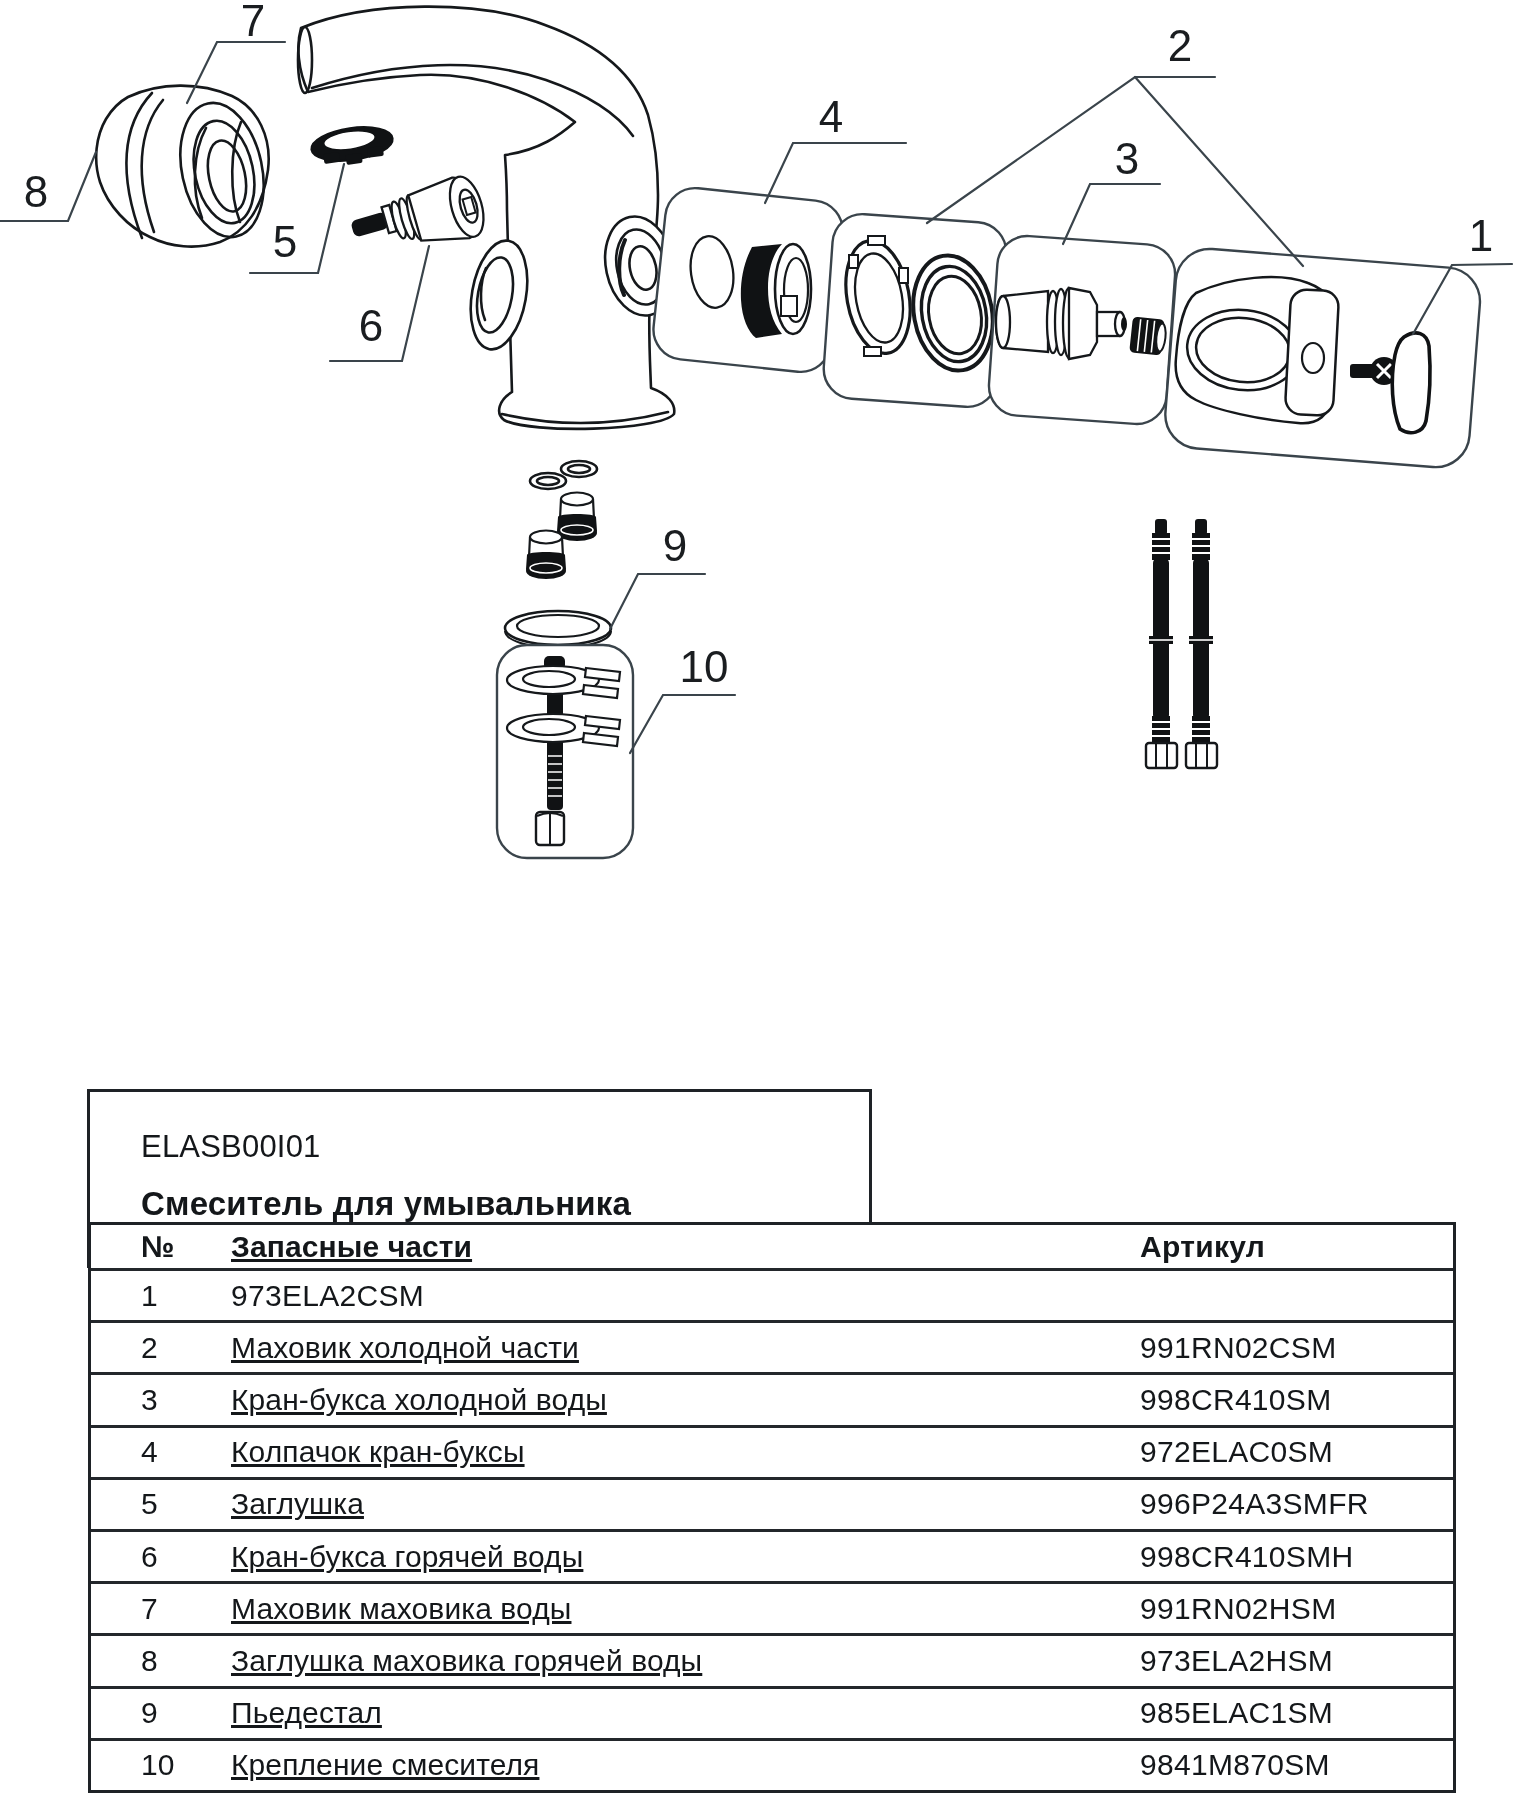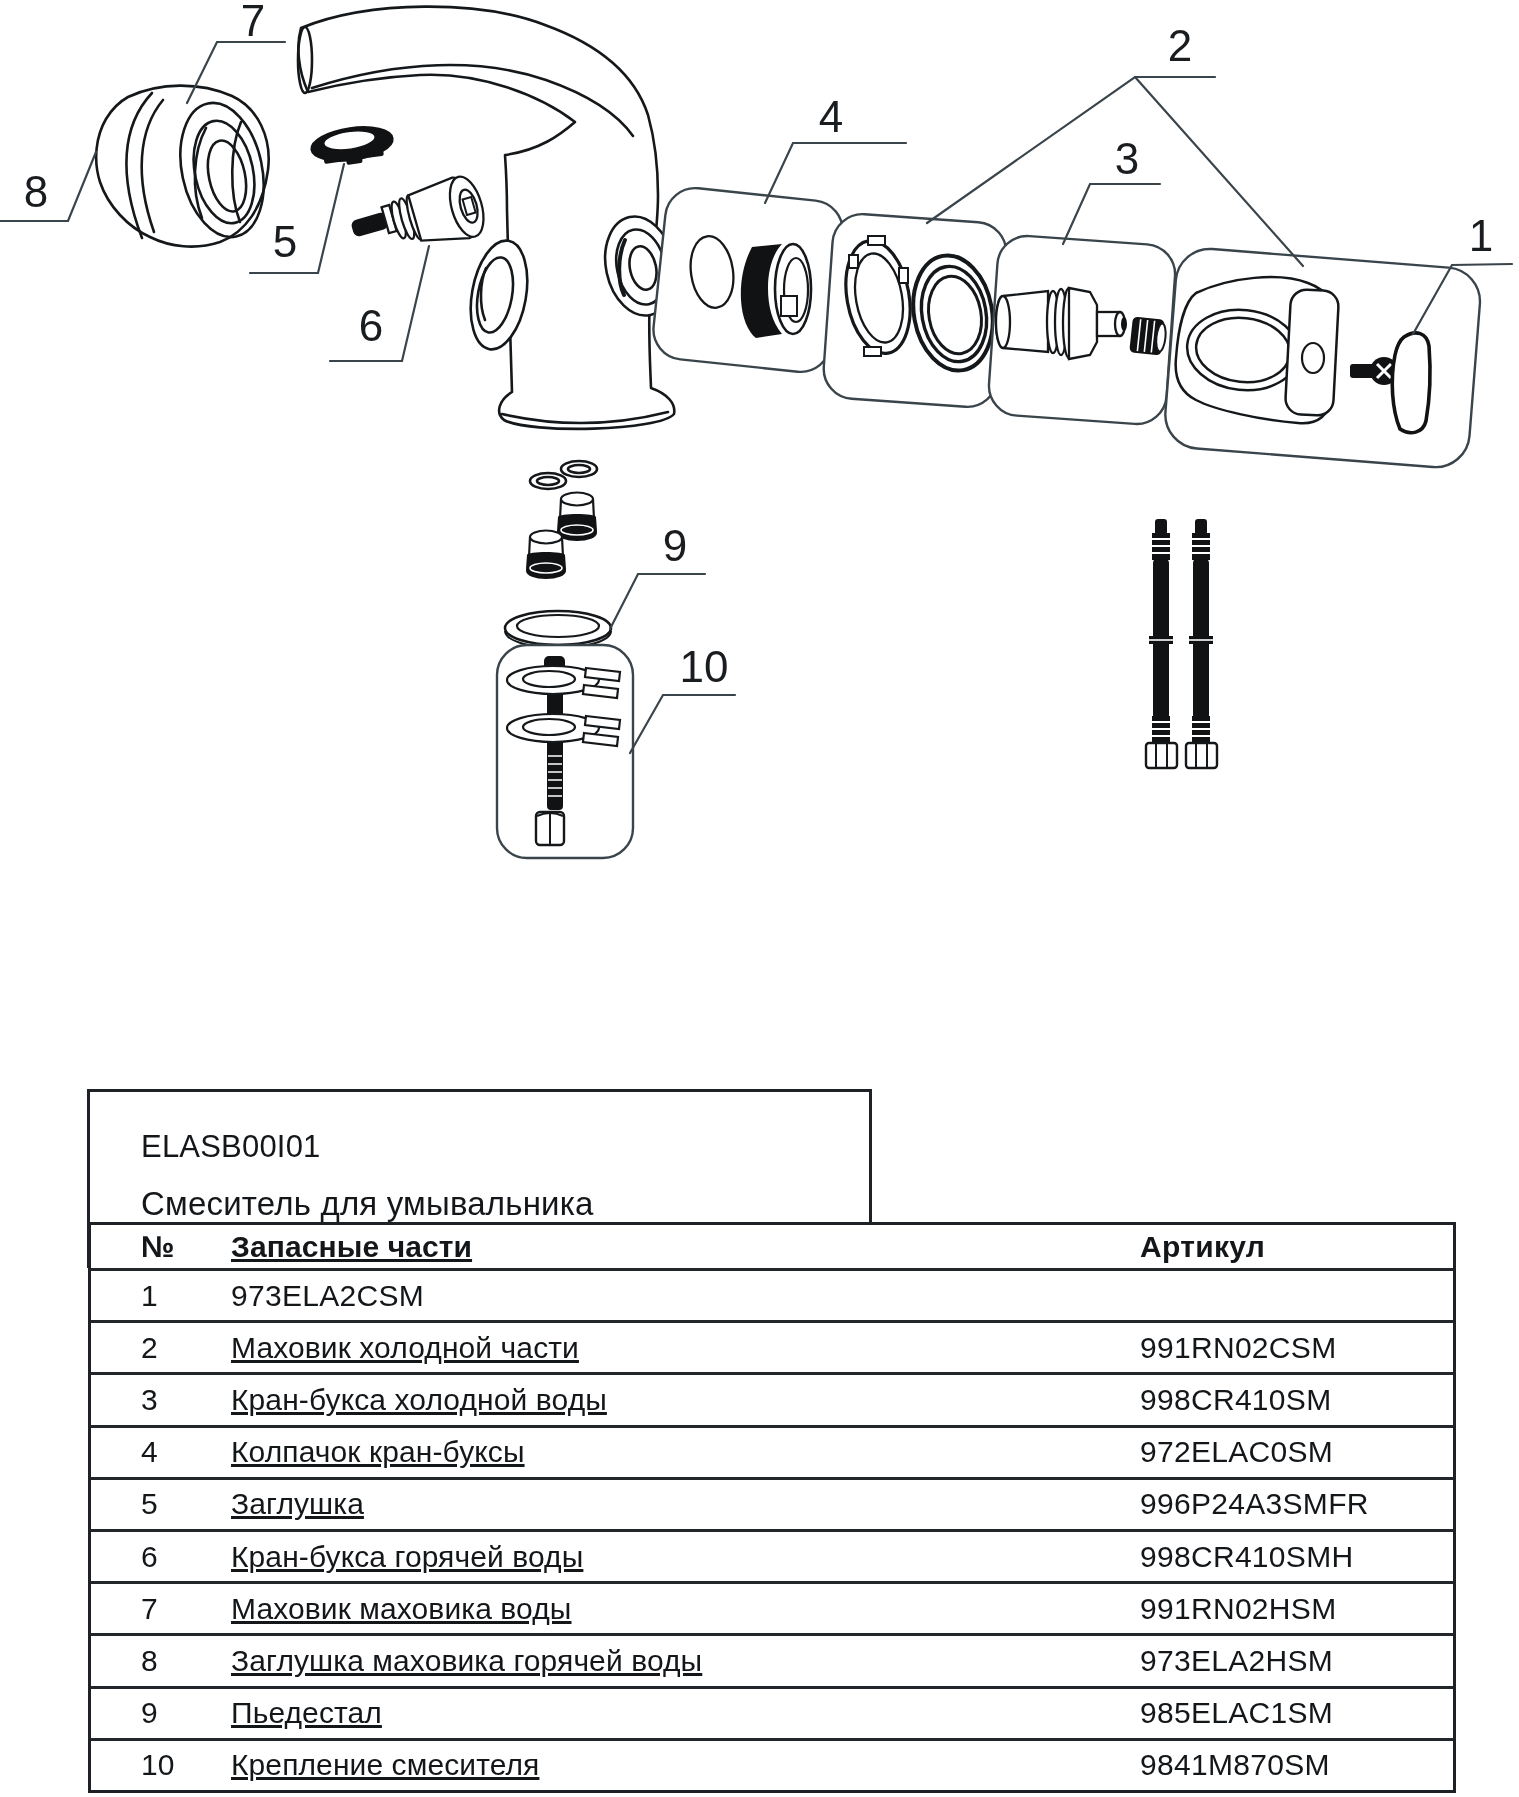--- a/index.html
+++ b/index.html
@@ -6,21 +6,21 @@
   body{width:1519px;height:1797px;position:relative;font-family:"Liberation Sans",sans-serif;color:#14171a;}
   .sheet{position:absolute;inset:0;background:#fff;}
   svg.diagram{position:absolute;left:0;top:0;display:block;}
   svg text{font-family:"Liberation Sans",sans-serif;fill:#1a1d20;}
   .callout{font-size:44px;}
 
   .titlebox{position:absolute;left:87px;top:1043px;width:785px;height:179px;
     border:3px solid #1e2226;border-bottom:none;box-sizing:border-box;
     padding:37px 0 0 51px;background:#fff;margin-top:46px;}
   .titlebox .model{font-size:31px;font-weight:500;letter-spacing:.2px;}
-  .titlebox .product{font-size:33px;font-weight:400;letter-spacing:.2px;margin-top:20px;}
+  .titlebox .product{font-size:33px;font-weight:700;letter-spacing:.2px;margin-top:20px;}
 
   .parts-table{position:absolute;left:88px;top:1222px;width:1368px;height:571px;
     border:3px solid #1e2226;box-sizing:border-box;display:flex;flex-direction:column;background:#fff;}
   .trow{display:flex;align-items:center;flex:1;border-top:3px solid #23272b;font-size:30px;}
   .trow.head{border-top:none;flex:0 0 43px;font-weight:700;}
   .c-num{width:140px;padding-left:50px;box-sizing:border-box;flex:none;}
   .c-name{width:909px;flex:none;letter-spacing:.1px;text-decoration:underline;}
   .c-sku{flex:1;letter-spacing:.3px;}
 </style>
 </head>

